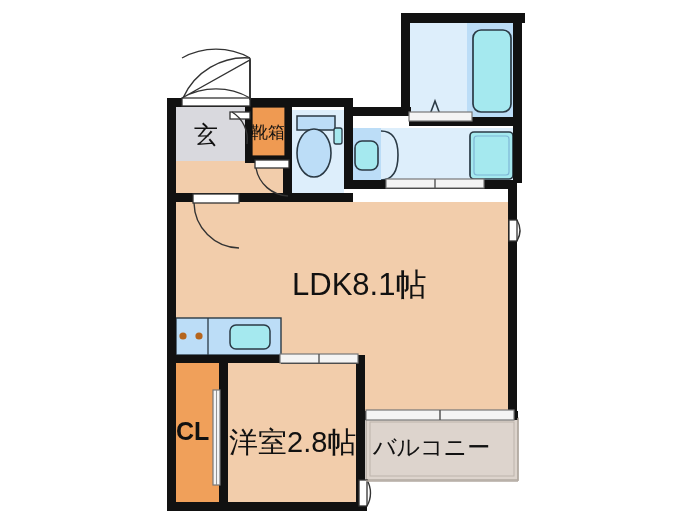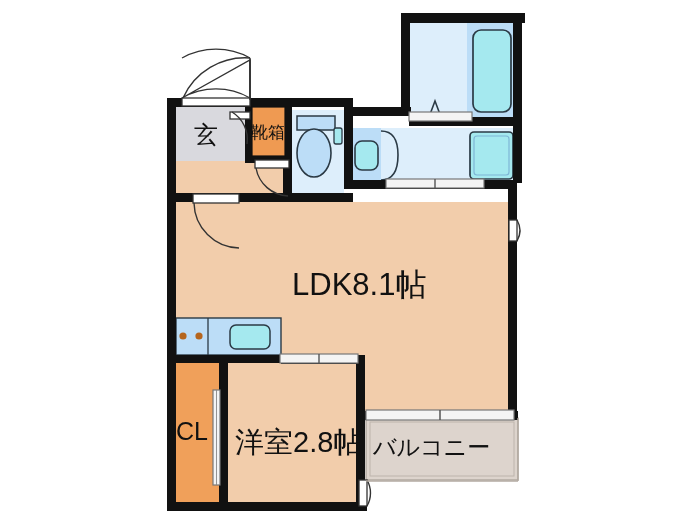--- a/index.html
+++ b/index.html
@@ -214,22 +214,22 @@
     </g>
   </g>
 
   <line x1="518" y1="418" x2="518" y2="481" stroke="#b3aaa2" stroke-width="1.4"></line>
   <line x1="366" y1="481" x2="518" y2="481" stroke="#b3aaa2" stroke-width="1.4"></line>
 </svg>
 
 <div id="label-layer">
   <div class="lbl" style="left:292px;top:264px;font-size:31px;font-weight:400;letter-spacing:0px;">LDK8.1帖</div>
 
-  <div class="lbl" style="left:229px;top:423px;font-size:29px;font-weight:400;margin-left:6px;">洋室2.8帖</div>
-
-  <div class="lbl" style="left:176px;top:417px;font-size:25px;font-weight:400;">CL</div>
+  <div class="lbl" style="left:229px;top:423px;font-size:29px;font-weight:400;">洋室2.8帖</div>
+
+  <div class="lbl" style="left:176px;top:417px;font-size:25px;font-weight:700;">CL</div>
 
   <div class="lbl" style="left:373px;top:432px;font-size:23px;font-weight:400;">バルコニー</div>
 
   <div class="lbl" style="left:194px;top:119px;font-size:24px;font-weight:400;">玄</div>
 
   <div class="lbl" style="left:251px;top:121px;font-size:17px;font-weight:400;">靴箱</div>
 </div>
 
 </body></html>

